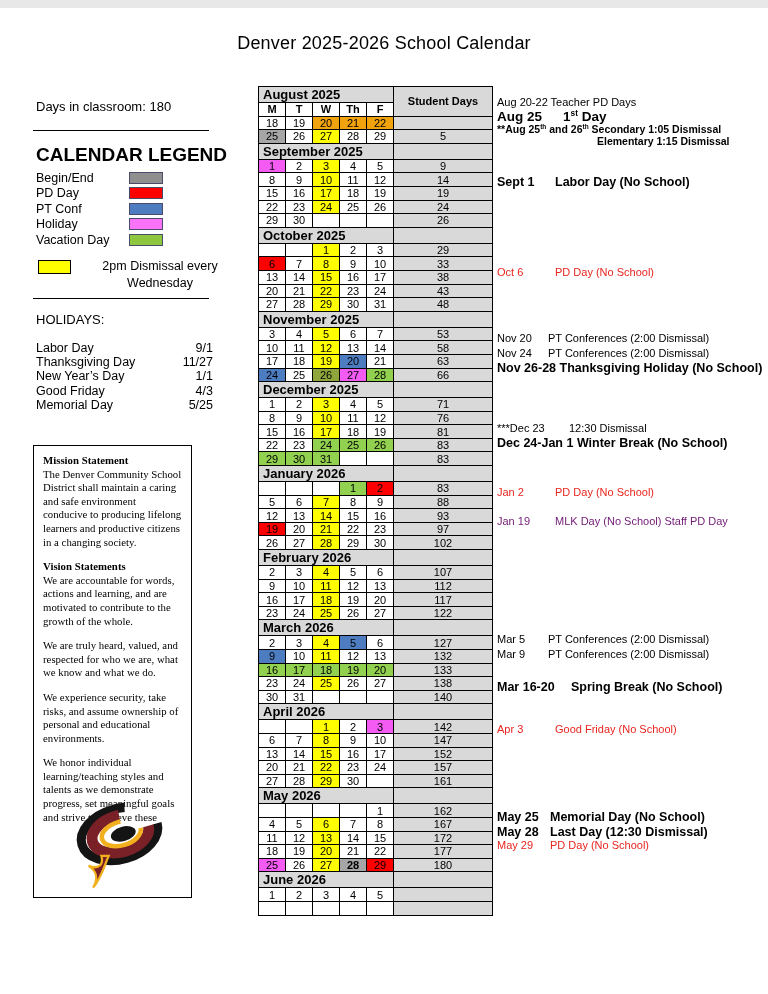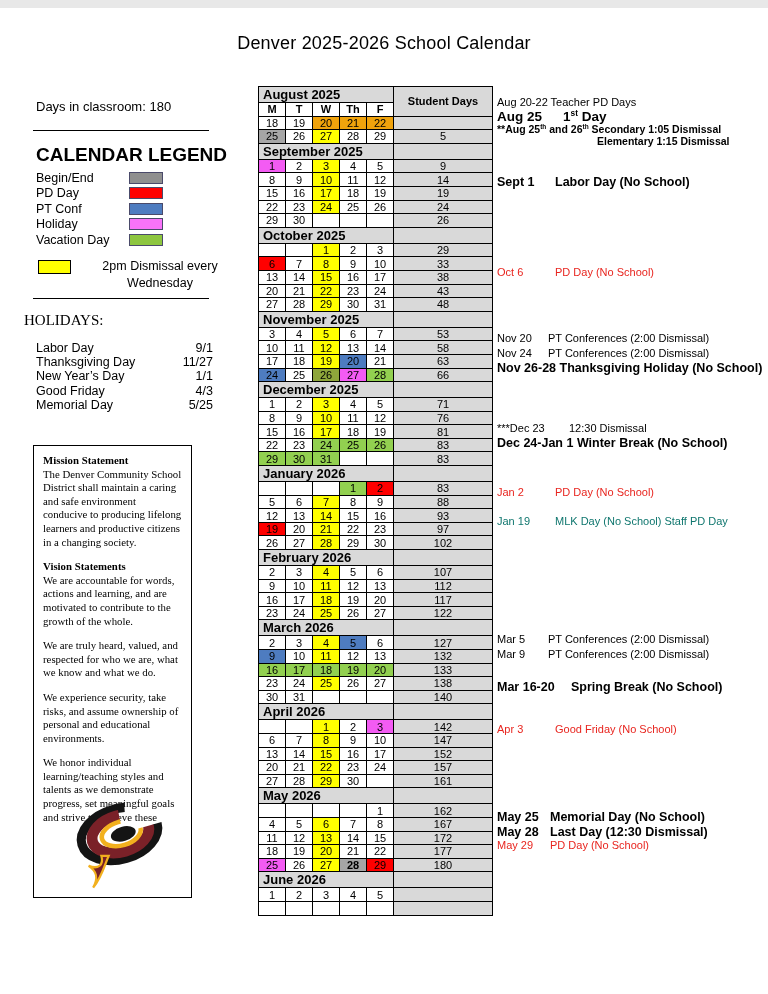--- a/index.html
+++ b/index.html
@@ -17,21 +17,21 @@
   .days-line { position:absolute; left:36px; top:91px; font-size:13px; }
   .rule { position:absolute; left:33px; height:0; border-top:1px solid #000; width:176px; }
   .rule1 { top:122px; } .rule2 { top:290px; }
   .legend-title { position:absolute; left:36px; top:136px; font-size:19px; font-weight:bold; }
   .legend { position:absolute; left:36px; top:163px; width:138px; }
   .legend-row { position:relative; height:15.4px; font-size:12.5px; }
   .legend-swatch { position:absolute; left:93px; top:1px; width:34px; height:12px; border:1px solid #4a4a6a; }
   .dismissal { position:absolute; left:38px; top:250px; }
   .dismissal-swatch { position:absolute; left:0; top:2px; width:33px; height:14px; border:1px solid #000; }
   .dismissal-text { position:absolute; left:42px; top:0; width:160px; text-align:center; font-size:12.5px; line-height:1.35; }
-  .holidays-title { position:absolute; left:24px; top:304px; font-size:15px;font-family:Liberation Serif, serif; }
+  .holidays-title { position:absolute; left:36px; top:304px; font-size:13px; }
   .holidays { position:absolute; left:36px; top:333px; width:177px; }
   .holiday-row { display:flex; justify-content:space-between; font-size:12.5px; height:14.2px; }
   .mission-box {
     position:absolute; left:33px; top:437px; width:159px; height:453px;
     border:1px solid #000; padding:8px 9px;
     font-family:"Liberation Serif", serif; font-size:10.8px; line-height:1.26;
   }
   .mission-box p { margin:0; }
   .mission-box p.gap { margin-bottom:11px; }
   .mission-box p.bold { font-weight:bold; }
@@ -567,21 +567,21 @@
       <div class="a-line bold small" style="top: 114px;"><span>**Aug 25<sup>th</sup> and 26<sup>th</sup> Secondary 1:05 Dismissal</span></div>
       <div class="a-line bold small" style="top: 127px; padding-left: 100px;"><span>Elementary 1:15 Dismissal</span></div>
       <div class="a-line bold" style="top: 167px;"><span class="a-date" style="width:58px">Sept 1</span><span>Labor Day (No School)</span></div>
       <div class="a-line" style="top: 258px; color: rgb(232, 37, 31);"><span class="a-date" style="width:58px">Oct 6</span><span>PD Day (No School)</span></div>
       <div class="a-line" style="top: 324px;"><span class="a-date" style="width:51px">Nov 20</span><span>PT Conferences (2:00 Dismissal)</span></div>
       <div class="a-line" style="top: 339px;"><span class="a-date" style="width:51px">Nov 24</span><span>PT Conferences (2:00 Dismissal)</span></div>
       <div class="a-line bold" style="top: 353px;"><span>Nov 26-28 Thanksgiving Holiday (No School)</span></div>
       <div class="a-line" style="top: 414px;"><span class="a-date" style="width:72px">***Dec 23</span><span>12:30 Dismissal</span></div>
       <div class="a-line bold" style="top: 428px;"><span>Dec 24-Jan 1 Winter Break (No School)</span></div>
       <div class="a-line" style="top: 478px; color: rgb(232, 37, 31);"><span class="a-date" style="width:58px">Jan 2</span><span>PD Day (No School)</span></div>
-      <div class="a-line" style="top: 507px; color: #0f766e;"><span class="a-date" style="width:58px">Jan 19</span><span>MLK Day (No School) Staff PD Day</span></div>
+      <div class="a-line" style="top: 507px; color: #701a75;"><span class="a-date" style="width:58px">Jan 19</span><span>MLK Day (No School) Staff PD Day</span></div>
       <div class="a-line" style="top: 625px;"><span class="a-date" style="width:51px">Mar 5</span><span>PT Conferences (2:00 Dismissal)</span></div>
       <div class="a-line" style="top: 640px;"><span class="a-date" style="width:51px">Mar 9</span><span>PT Conferences (2:00 Dismissal)</span></div>
       <div class="a-line bold" style="top: 672px;"><span class="a-date" style="width:74px">Mar 16-20</span><span>Spring Break (No School)</span></div>
       <div class="a-line" style="top: 715px; color: rgb(232, 37, 31);"><span class="a-date" style="width:58px">Apr 3</span><span>Good Friday (No School)</span></div>
       <div class="a-line bold" style="top: 802px;"><span class="a-date" style="width:53px">May 25</span><span>Memorial Day (No School)</span></div>
       <div class="a-line bold" style="top: 817px;"><span class="a-date" style="width:53px">May 28</span><span>Last Day (12:30 Dismissal)</span></div>
       <div class="a-line" style="top: 831px; color: rgb(232, 37, 31);"><span class="a-date" style="width:53px">May 29</span><span>PD Day (No School)</span></div>
     </div>
 
   <div class="footer-bar"></div>

